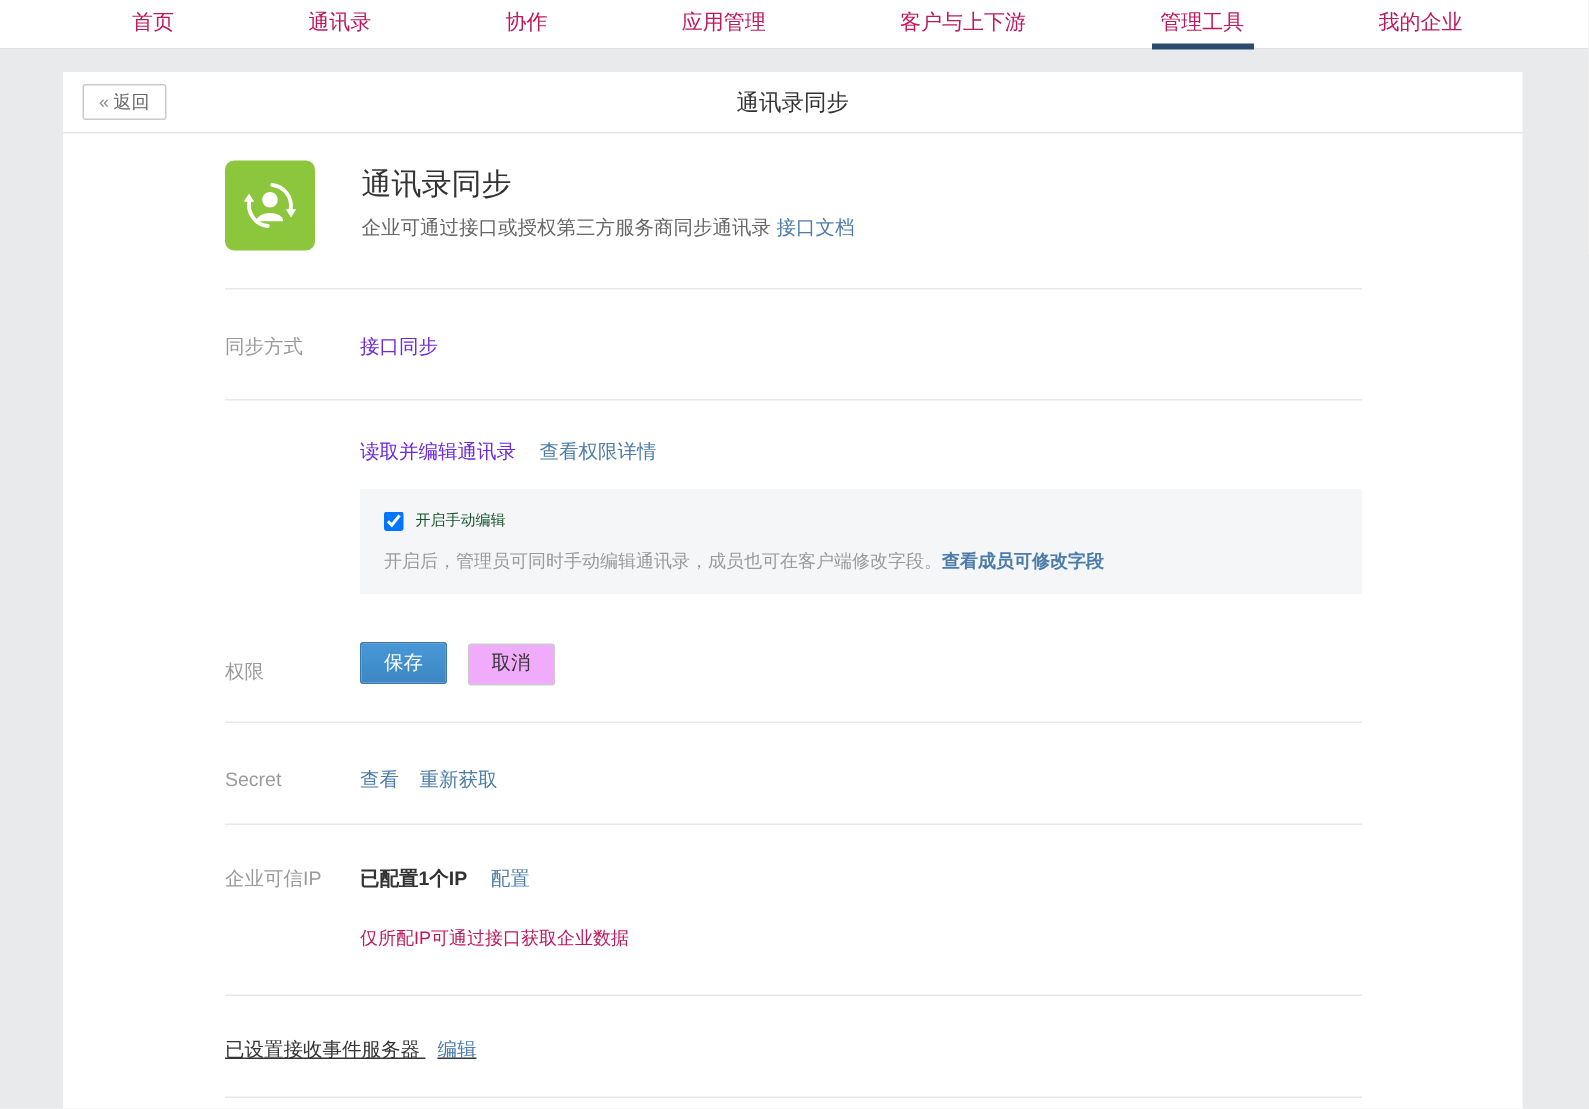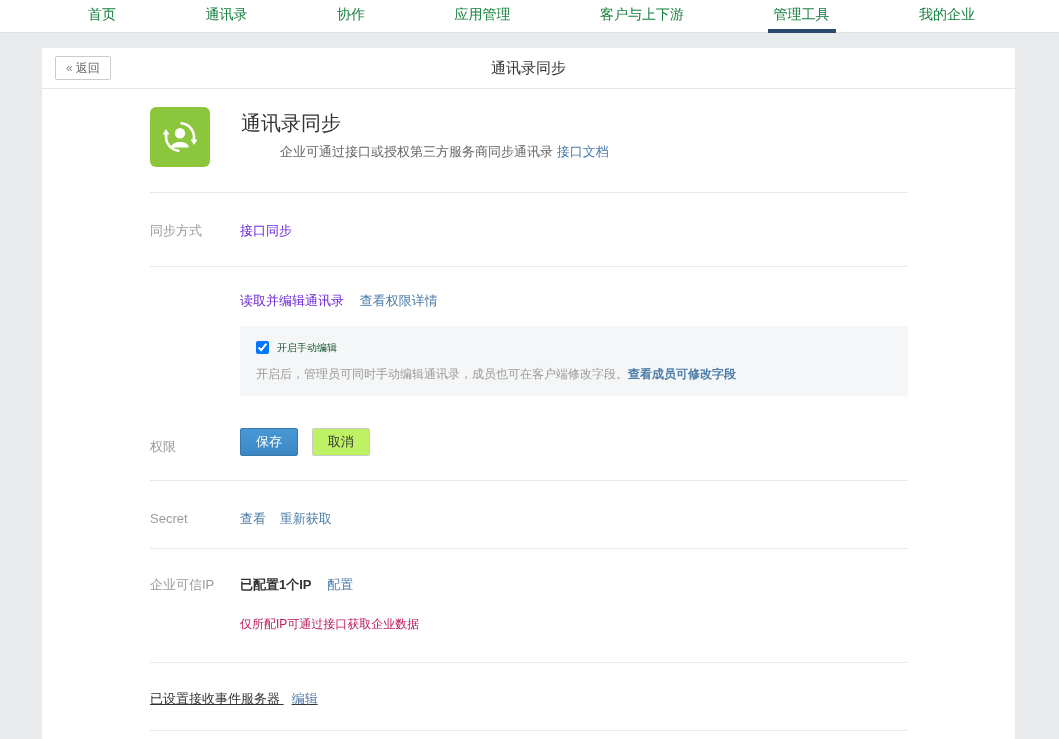--- a/index.html
+++ b/index.html
@@ -18,21 +18,21 @@
     border-bottom: 1px solid #dfe1e3;
     display: flex;
     align-items: stretch;
     justify-content: space-between;
     padding: 0 78px 0 82px;
   }
   .nav-item {
     display: flex;
     align-items: center;
     font-size: 14px;
-    color: #15803d;
+    color: #be185d;
     text-decoration: none;
     cursor: pointer;
     border-bottom: 4px solid transparent;
     padding: 0 6px;
     margin-bottom: -1px;
   }
   .nav-item.active {
     border-bottom-color: #2c4a6e;
   }
 
@@ -80,21 +80,21 @@
   .app-header { display: flex; padding-top: 18px; }
   .app-icon {
     width: 60px; height: 60px;
     border-radius: 6px;
     background: #8cc63d;
     flex: 0 0 auto;
     display: flex; align-items: center; justify-content: center;
   }
   .app-head-text { margin-left: 31px; padding-top: 2px; }
   .app-head-text h1 { font-size: 20px; font-weight: normal; color: #333; line-height: 28px; }
-  .app-subtitle { font-size: 13px; color: #666; margin-top: 6px; margin-left: 39px; }
+  .app-subtitle { font-size: 13px; color: #666; margin-top: 6px; }
 
   .divider { height: 1px; background: #e8e8e8; }
 
   a.link { color: #4c7ca9; text-decoration: none; cursor: pointer; }
 
   
   .row { display: flex; font-size: 13px; }
   .row-label { width: 90px; flex: 0 0 auto; color: #9a9a9a; line-height: 19px; }
   .row-body { flex: 1; line-height: 19px; }
 
@@ -126,24 +126,25 @@
     border-radius: 2px;
     cursor: pointer;
     line-height: 16px;
   }
   .btn-primary {
     background: linear-gradient(#4898d6, #3d87c3);
     border: 1px solid #3778ad;
     color: #fff;
   }
   .btn-default {
-    background: #bef264;
+    background: #f0abfc;
     border: 1px solid #ccc;
     color: #333;
     margin-left: 10px;
+    font-family: Liberation Mono, monospace;
   }
 
   .sub-hint { margin-top: 21px; font-size: 12px; color: #be185d; }
 
   .single-line { font-size: 13px; color: #333; padding: 26px 0 22px 0; line-height: 19px; text-decoration: underline; }
   .close-line { padding: 26px 0 0 0; font-size: 13px; line-height: 19px; }
 </style>
 </head>
 <body>
 

